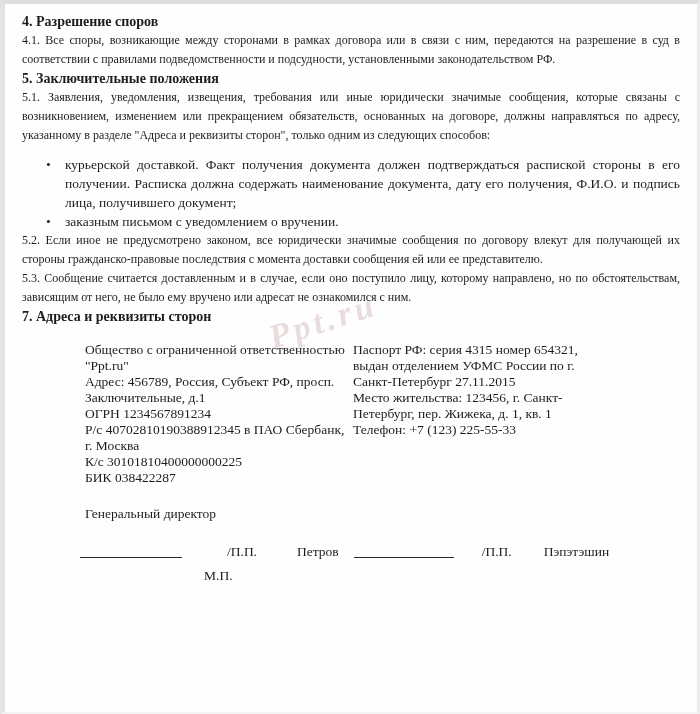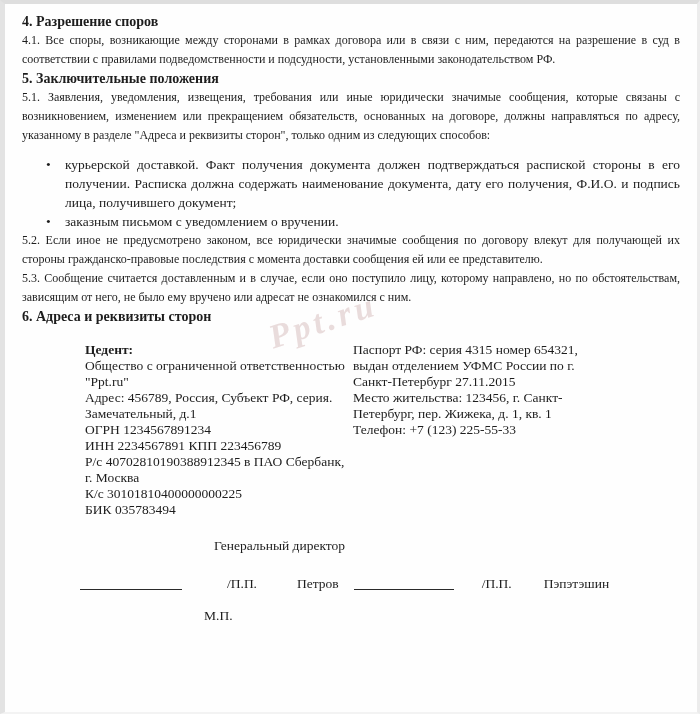--- a/index.html
+++ b/index.html
@@ -78,41 +78,41 @@
     margin-left: 63px;
     margin-top: 16px;
     font-size: 13.5px; line-height: 16px;
   }
   .col-left  { width: 268px; box-sizing: border-box; padding-right: 8px; }
   .col-right { width: 258px; }
   .party-label { font-weight: bold; }
   .party-name { }
   .party-details { }
   .party-details div { }
-  .signer-title { margin-top: 20px; text-align: right; }
+  .signer-title { margin-top: 20px; }
   .sig-row {
     display: flex;
     margin-left: 58px;
     margin-top: 22px;
     font-size: 13.5px; line-height: 16px;
     height: 16px;
   }
   .sig-line {
     border-bottom: 1px solid #2a2a2a;
     height: 13px;
   }
   .sig-line.first  { width: 102px; }
   .sig-line.second { width: 100px; margin-left: 15px; }
   .pp1 { margin-left: 45px; }
   .surname1 { margin-left: 40px; }
   .pp2 { margin-left: 28px; }
   .surname2 { margin-left: 32px; }
   .stamp {
     margin-left: 182px;
-    margin-top: 16px;
+    margin-top: 8px;
     font-size: 13.5px; line-height: 16px;
   }
 </style>
 </head>
 <body>
 
 <div class="frame">
   <div class="page">
     <div class="watermark">Ppt.ru</div>
     <div class="content">
@@ -130,33 +130,31 @@
         </li>
         <li>
           <span class="marker">•</span>
           <span>заказным письмом с уведомлением о вручении.</span>
         </li>
       </ul>
 
       <p class="clause c52">5.2. Если иное не предусмотрено законом, все юридически значимые сообщения по договору влекут для получающей их стороны гражданско-правовые последствия с момента доставки сообщения ей или ее представителю.</p>
       <p class="clause c53">5.3. Сообщение считается доставленным и в случае, если оно поступило лицу, которому направлено, но по обстоятельствам, зависящим от него, не было ему вручено или адресат не ознакомился с ним.</p>
 
-      <h3 class="sec sec6">6. Адреса и реквизиты сторон</h3>
+      <h3 class="sec sec6">7. Адреса и реквизиты сторон</h3>
 
       <div class="columns">
         <div class="col-left">
-          <div class="party-label">Цедент:</div>
           <div class="party-name">Общество с ограниченной ответственностью "Ppt.ru"</div>
           <div class="party-details">
-            <div>Адрес: 456789, Россия, Субъект РФ, серия. Замечательный, д.1</div>
+            <div>Адрес: 456789, Россия, Субъект РФ, просп. Заключительные, д.1</div>
             <div>ОГРН 1234567891234</div>
-            <div>ИНН 2234567891 КПП 223456789</div>
             <div>Р/с 40702810190388912345 в ПАО Сбербанк, г. Москва</div>
             <div>К/с 30101810400000000225</div>
-            <div>БИК 035783494</div>
+            <div>БИК 038422287</div>
           </div>
           <div class="signer-title">Генеральный директор</div>
         </div>
         <div class="col-right">
           <div class="party-details">
             <div>Паспорт РФ: серия 4315 номер 654321, выдан отделением УФМС России по г. Санкт-Петербург 27.11.2015</div>
             <div>Место жительства: 123456, г. Санкт-Петербург, пер. Жижека, д. 1, кв. 1</div>
             <div>Телефон: +7 (123) 225-55-33</div>
           </div>
         </div>

